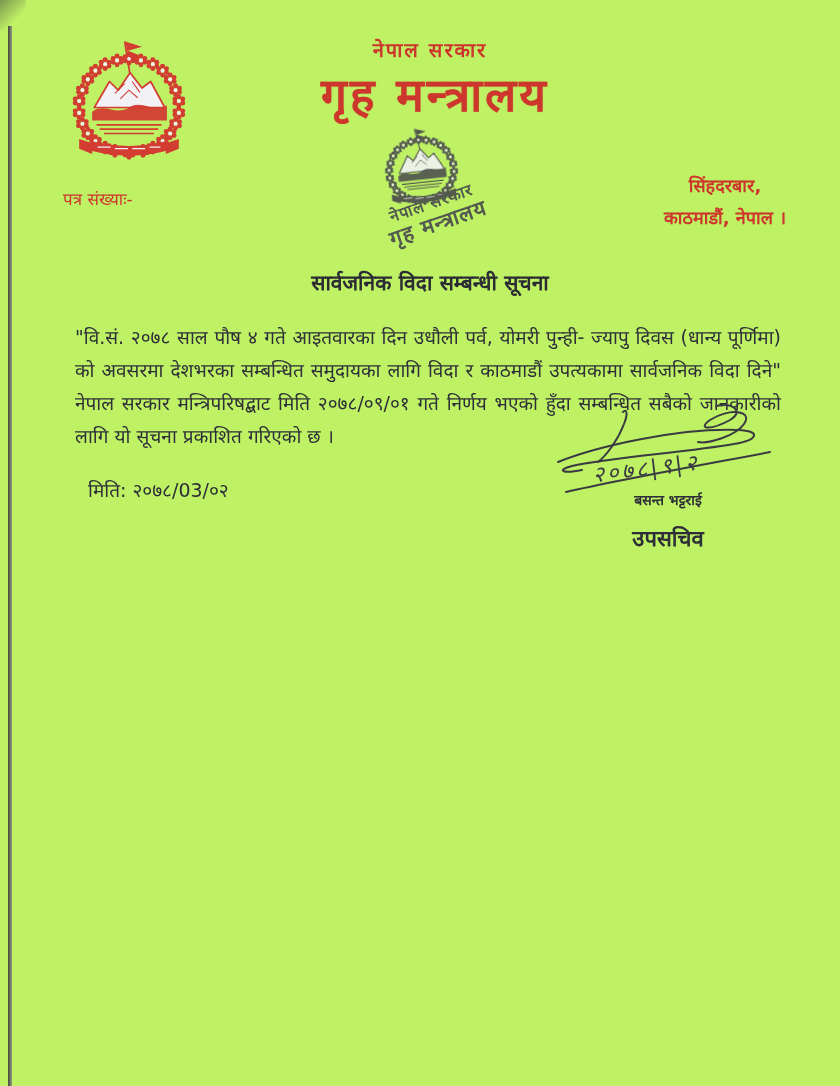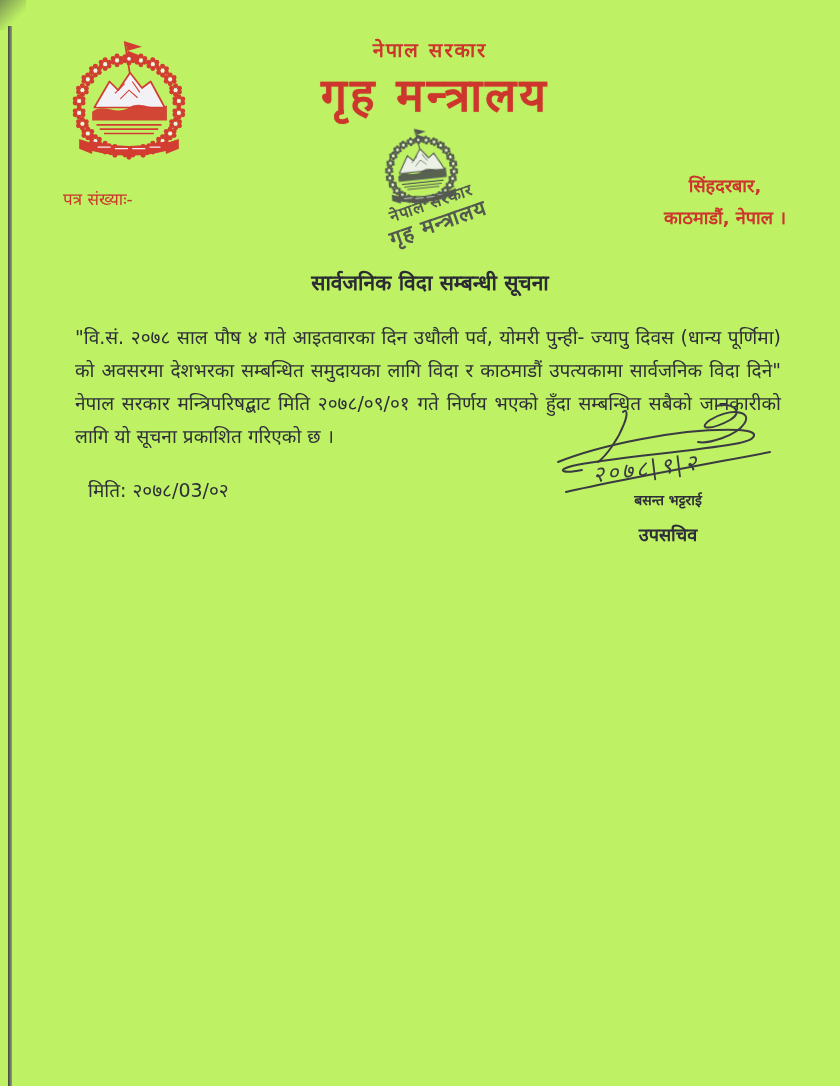--- a/index.html
+++ b/index.html
@@ -161,21 +161,21 @@
     left: 0; top: 90px;
     width: 240px;
     font-size: 14px;
     font-weight: 600;
     color: #2e2e38;
   }
   .sig-designation {
     position: absolute;
     left: 0; top: 122px;
     width: 240px;
-    font-size: 18px;
+    font-size: 22px;
     font-weight: 600;
     color: #2e2e38;
   }
 </style>
 </head>
 <body>
 
 <div class="page">
 
   <svg width="0" height="0" style="position:absolute">

